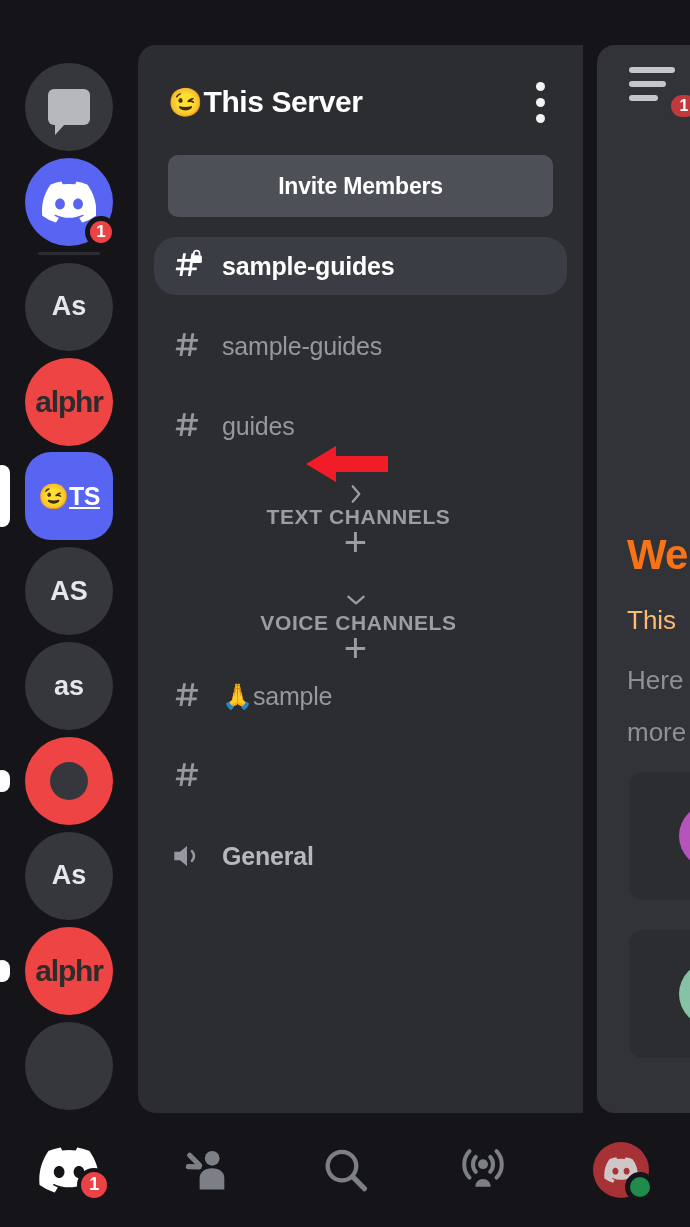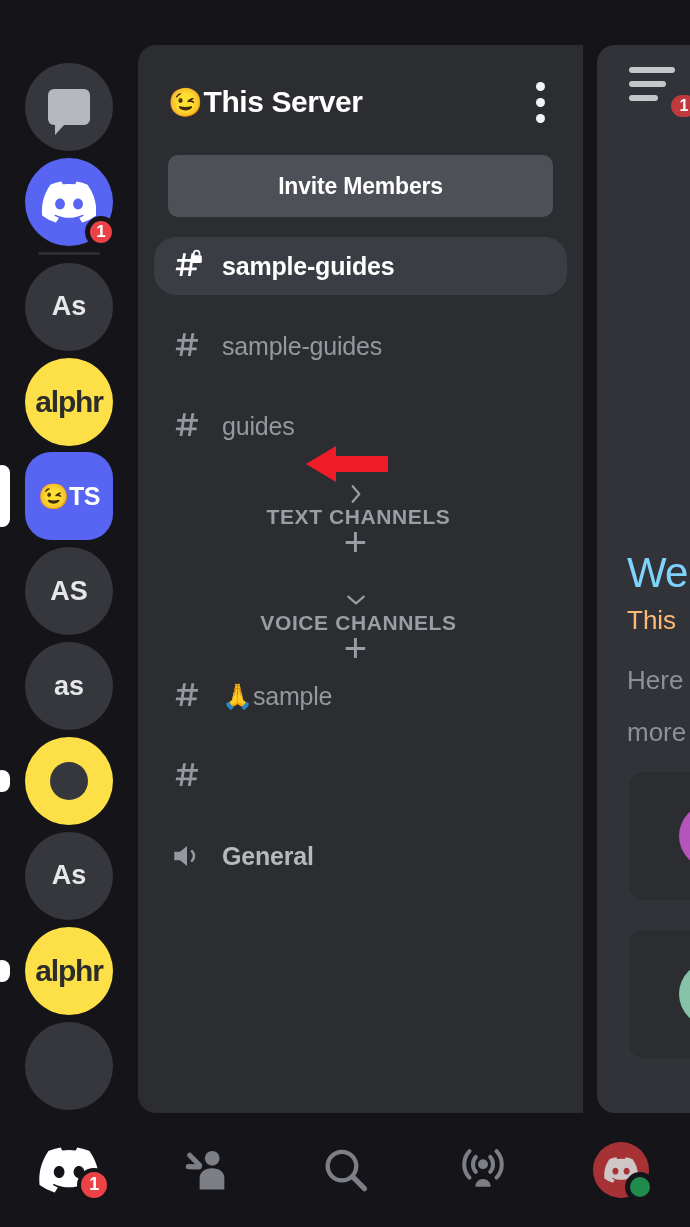--- a/index.html
+++ b/index.html
@@ -20,26 +20,26 @@
     overflow: hidden;
   }
   .rail-slot { position: relative; width: 138px; height: 103px;
                display: flex; align-items: center; justify-content: center; }
   .rail-av { position: relative; width: 88px; height: 88px; border-radius: 50%;
              display: flex; align-items: center; justify-content: center;
              font-size: 27px; font-weight: 600; color: #e6e7e9;
              overflow: visible; }
   .rail-av.sq { border-radius: 26px; }
   .rail-av.grey { background: #36373d; }
-  .rail-av.white { background: #fde047; }
+  .rail-av.white { background: #ef4444; }
   .rail-av.blurple { background: #5865f2; }
 
   .alphr-txt { font-size: 30px; font-weight: 800; color: #2c2c2c;
                letter-spacing: -1.2px; }
-  .ts-txt { font-size: 25px; font-weight: 700; color: #ffffff; letter-spacing: -.5px; }
+  .ts-txt { font-size: 25px; font-weight: 700; color: #ffffff; letter-spacing: -.5px; text-decoration: underline; }
   .ts-emoji { font-size: 25px; }
 
   .rail-badge {
     position: absolute; right: -4px; bottom: -2px;
     min-width: 32px; height: 32px; border-radius: 16px;
     background: #ed4245; color: #fff;
     font-size: 17px; font-weight: 700;
     display: flex; align-items: center; justify-content: center;
     border: 5px solid #151519; padding: 0 4px;
   }
@@ -116,22 +116,22 @@
   #hamburger i { display: block; height: 6px; border-radius: 3px; background: #c4c6ca; margin-bottom: 8px; }
   #hamburger i:nth-child(2) { width: 80%; }
   #hamburger i:nth-child(3) { width: 62%; }
   #ham-badge {
     position: absolute; right: -26px; bottom: -12px;
     min-width: 34px; height: 30px; border-radius: 15px;
     background: #c03a3d; color: #fff; font-size: 16px; font-weight: 700;
     display: flex; align-items: center; justify-content: center;
     border: 4px solid #313338;
   }
-  #welcome-head { position: absolute; left: 30px; top: 504px;
-      font-size: 42px; font-weight: 400; color: #7dd3fc; white-space: nowrap; letter-spacing:-1px;}
+  #welcome-head { position: absolute; left: 30px; top: 486px;
+      font-size: 42px; font-weight: 700; color: #f97316; white-space: nowrap; letter-spacing:-1px;}
   #welcome-l1 { position: absolute; left: 30px; top: 560px;
       font-size: 26px; color: #fdba74; white-space: nowrap; }
   #welcome-l2 { position: absolute; left: 30px; top: 620px;
       font-size: 26px; color: #8d9095; white-space: nowrap; }
   #welcome-l3 { position: absolute; left: 30px; top: 672px;
       font-size: 26px; color: #8d9095; white-space: nowrap; }
   .promo-card { position: absolute; left: 32px; width: 120px; height: 128px;
                 background: #2b2d31; border-radius: 14px; }
   .promo-icon { position: absolute; right: 6px; top: 32px;
                 width: 64px; height: 64px; border-radius: 50%;

